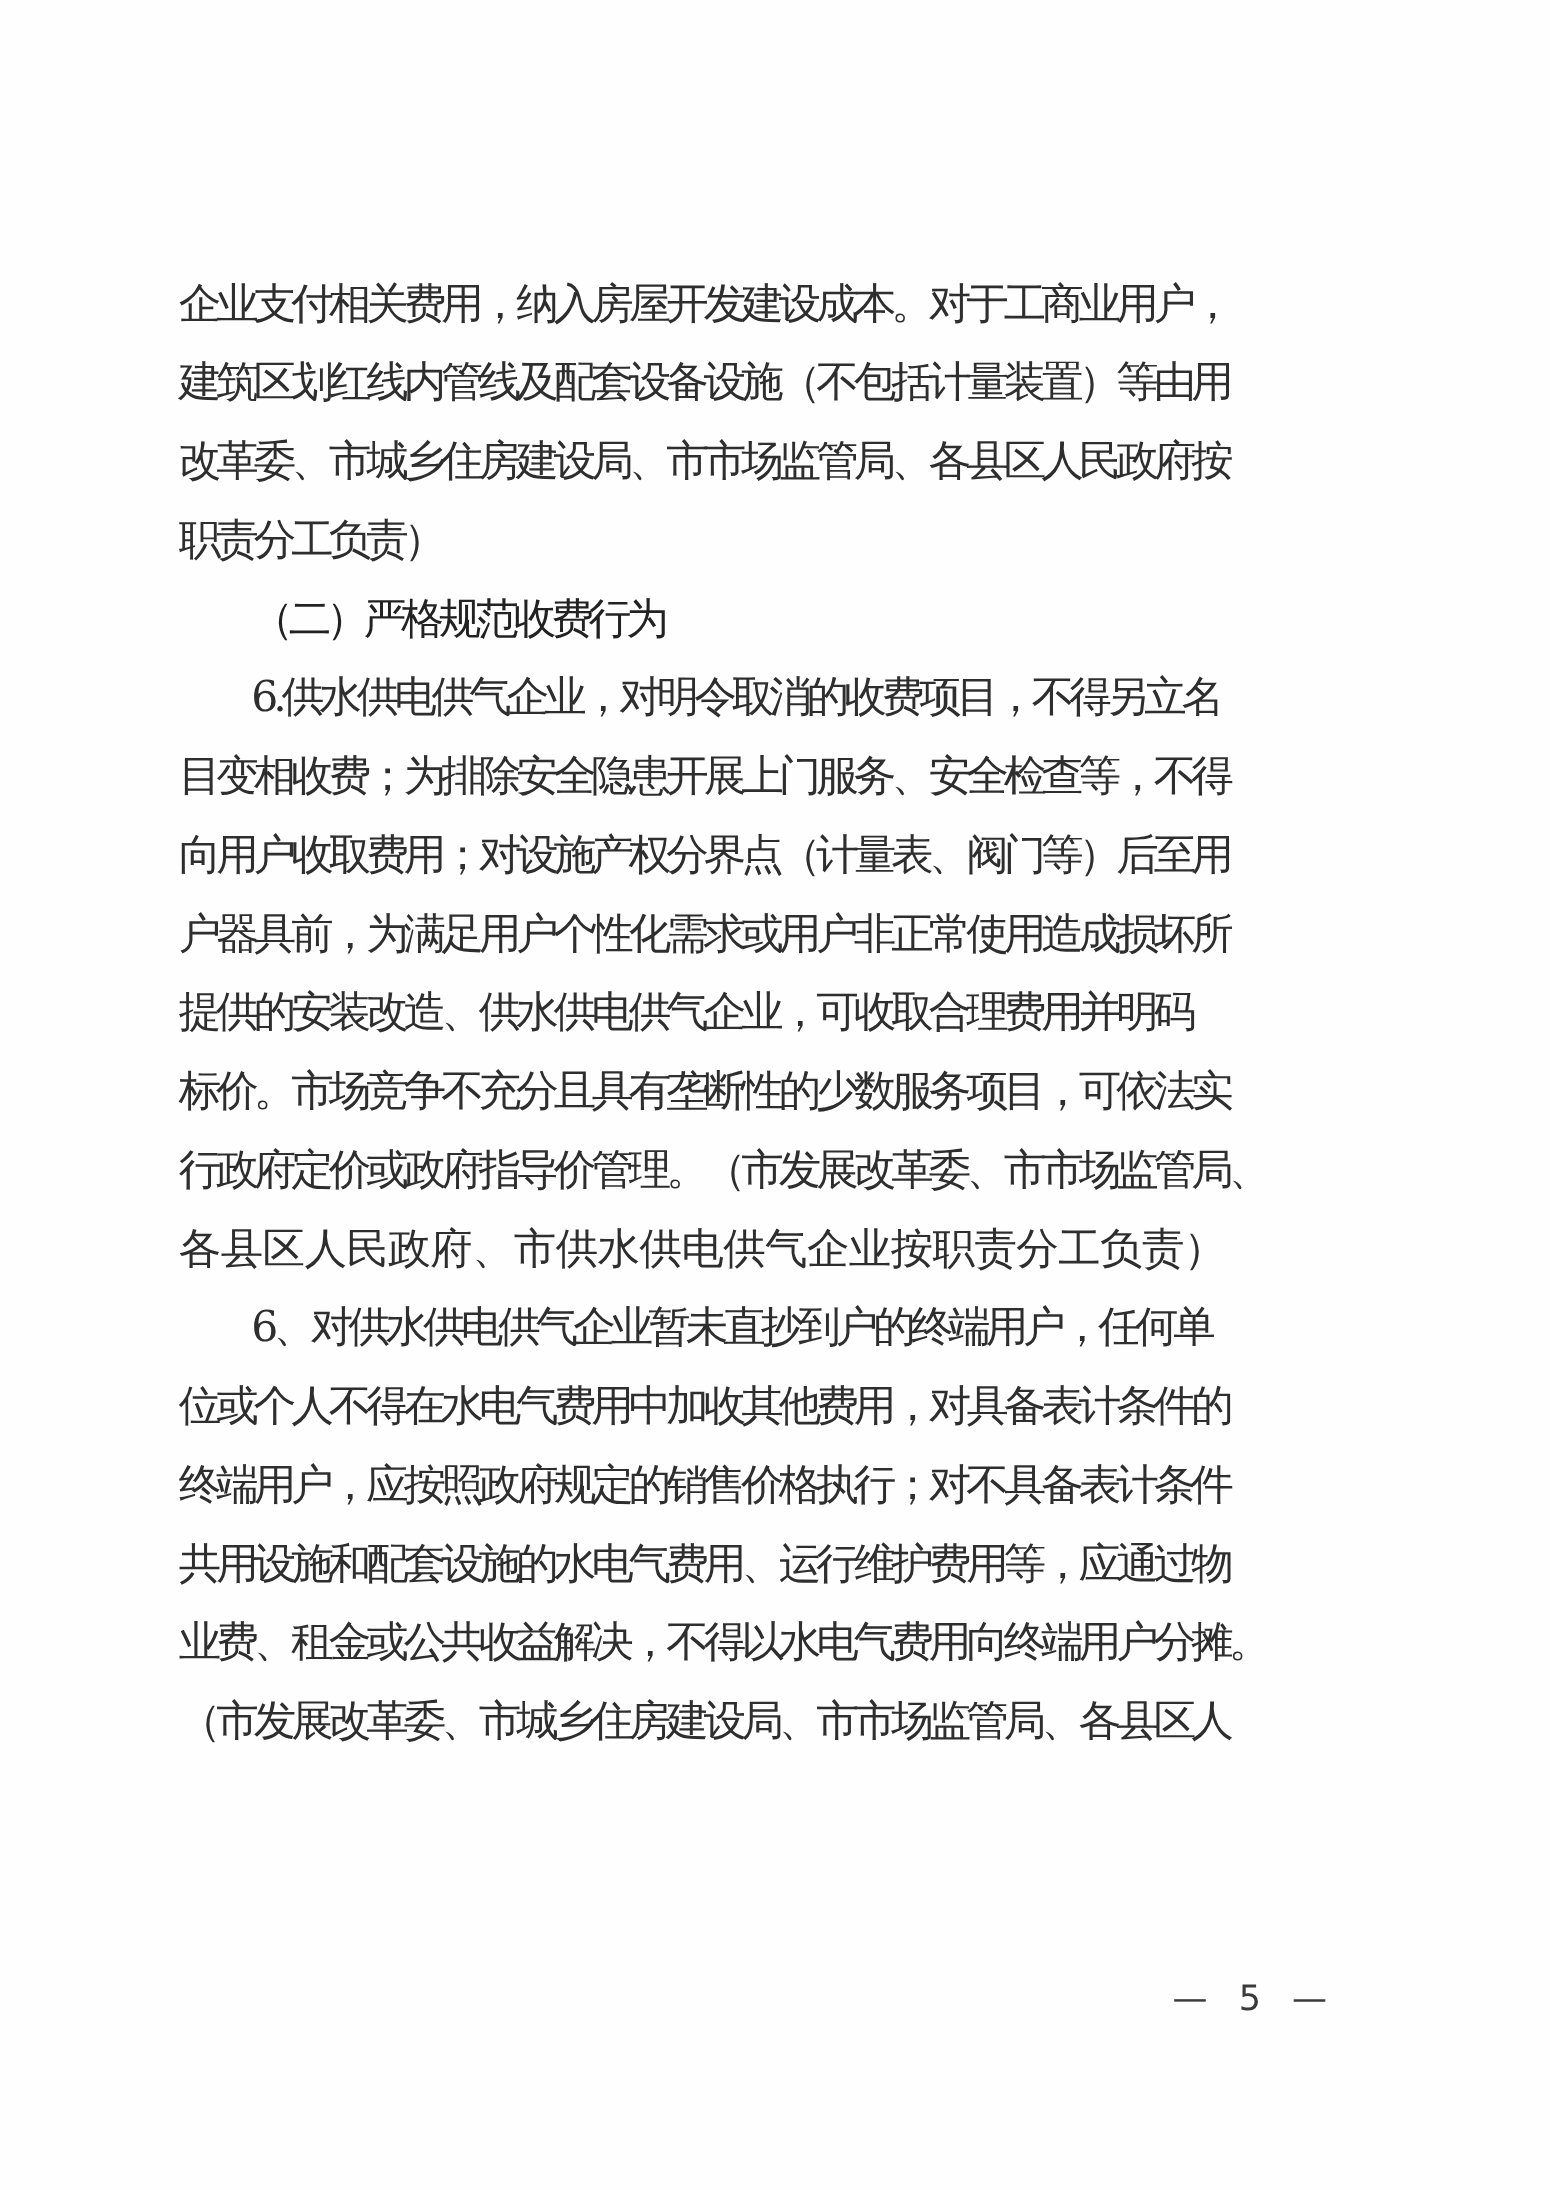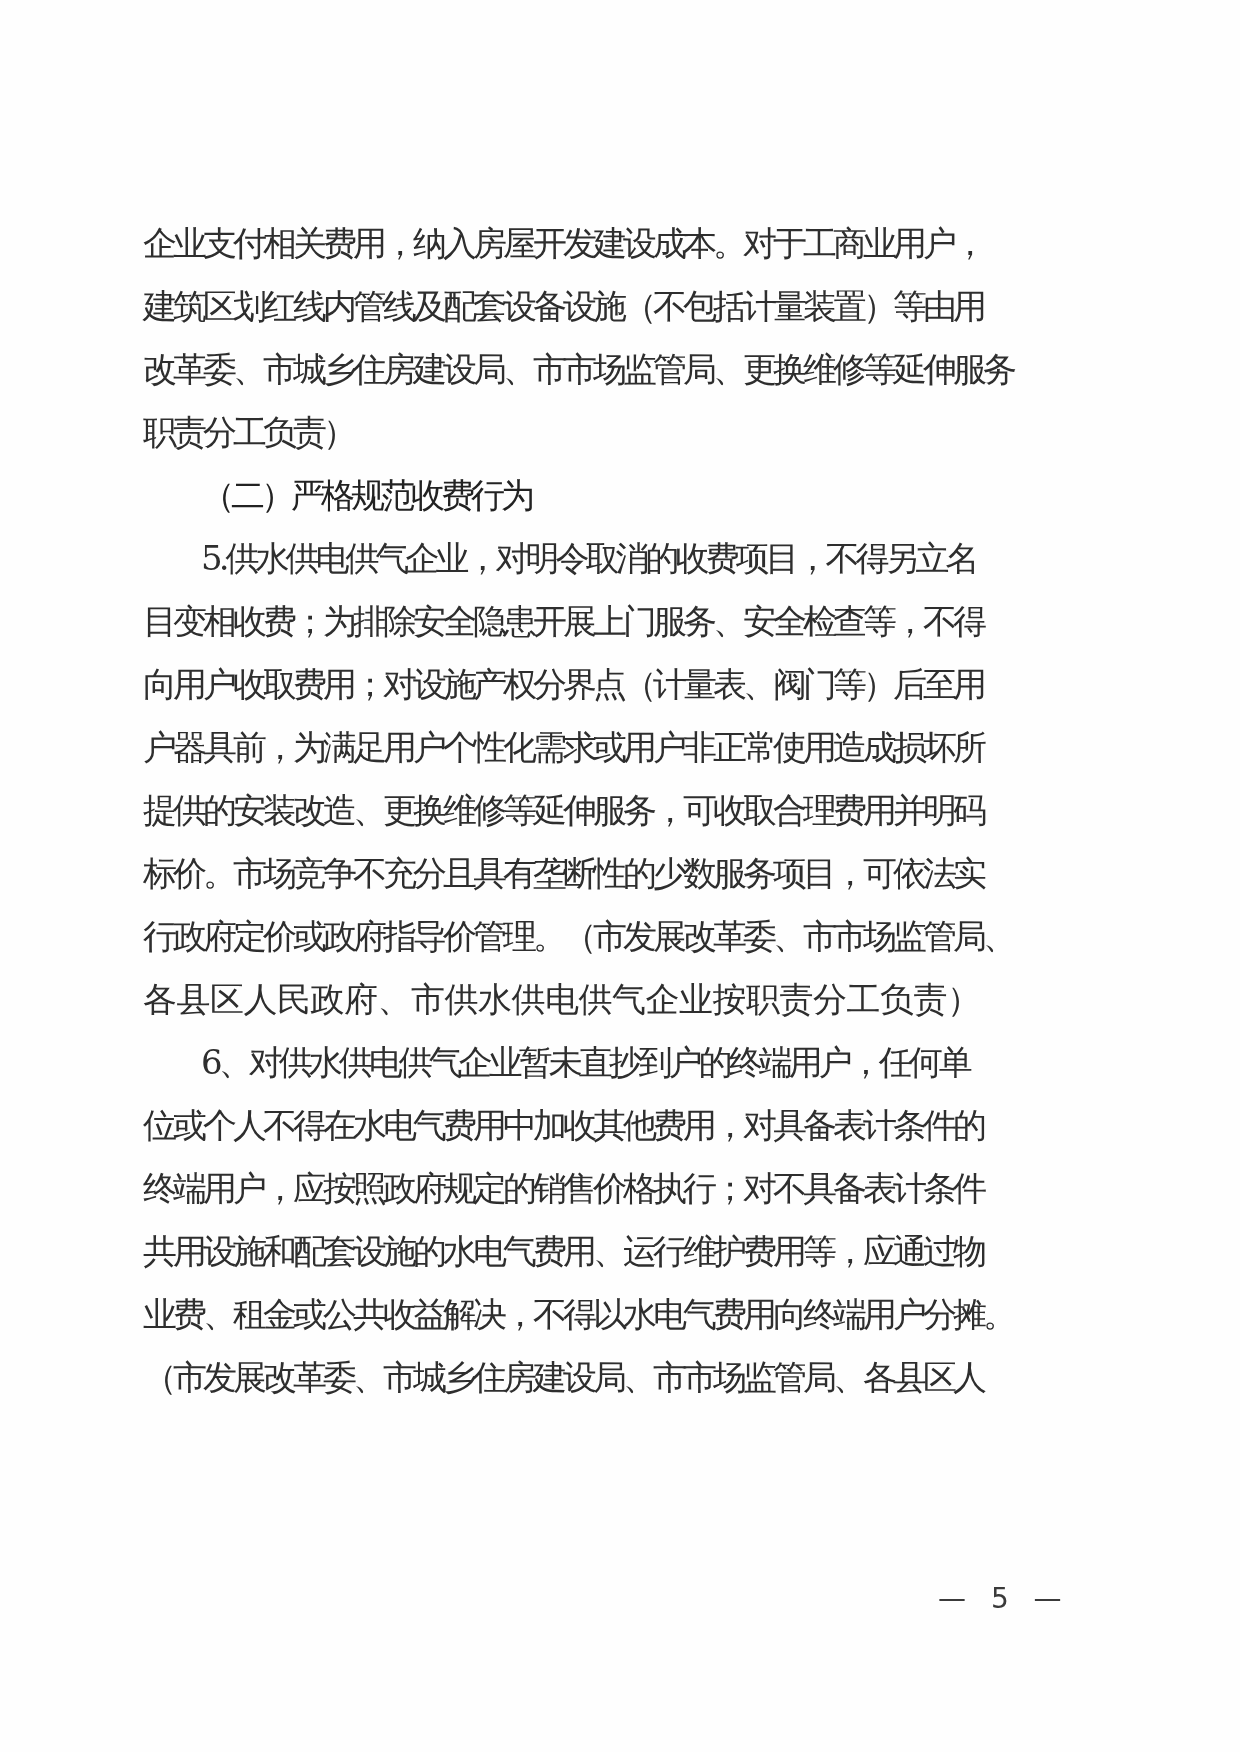--- a/index.html
+++ b/index.html
@@ -50,28 +50,28 @@
     font-family: "DejaVu Sans", "Liberation Sans", sans-serif;
   }
 </style>
 </head>
 <body>
 
 <div class="page">
   <div class="textblock">
     <div class="line">企业支付相关费用，纳入房屋开发建设成本。对于工商业用户，</div>
     <div class="line">建筑区划红线内管线及配套设备设施（不包括计量装置）等由用</div>
-    <div class="line">改革委、市城乡住房建设局、市市场监管局、更换维修等延伸服务</div>
+    <div class="line">改革委、市城乡住房建设局、市市场监管局、各县区人民政府按</div>
     <div class="line">职责分工负责）</div>
     <div class="line heading indent">（二）严格规范收费行为</div>
-    <div class="line indent">5.供水供电供气企业，对明令取消的收费项目，不得另立名</div>
+    <div class="line indent">6.供水供电供气企业，对明令取消的收费项目，不得另立名</div>
     <div class="line">目变相收费；为排除安全隐患开展上门服务、安全检查等，不得</div>
     <div class="line">向用户收取费用；对设施产权分界点（计量表、阀门等）后至用</div>
     <div class="line">户器具前，为满足用户个性化需求或用户非正常使用造成损坏所</div>
-    <div class="line">提供的安装改造、更换维修等延伸服务，可收取合理费用并明码</div>
+    <div class="line">提供的安装改造、供水供电供气企业，可收取合理费用并明码</div>
     <div class="line">标价。市场竞争不充分且具有垄断性的少数服务项目，可依法实</div>
     <div class="line">行政府定价或政府指导价管理。（市发展改革委、市市场监管局、</div>
     <div class="line spread">各县区人民政府、市供水供电供气企业按职责分工负责）</div>
     <div class="line indent">6、对供水供电供气企业暂未直抄到户的终端用户，任何单</div>
     <div class="line">位或个人不得在水电气费用中加收其他费用，对具备表计条件的</div>
     <div class="line">终端用户，应按照政府规定的销售价格执行；对不具备表计条件</div>
     <div class="line">共用设施和配套设施的水电气费用、运行维护费用等，应通过物</div>
     <div class="line">业费、租金或公共收益解决，不得以水电气费用向终端用户分摊。</div>
     <div class="line">（市发展改革委、市城乡住房建设局、市市场监管局、各县区人</div>
   </div>

